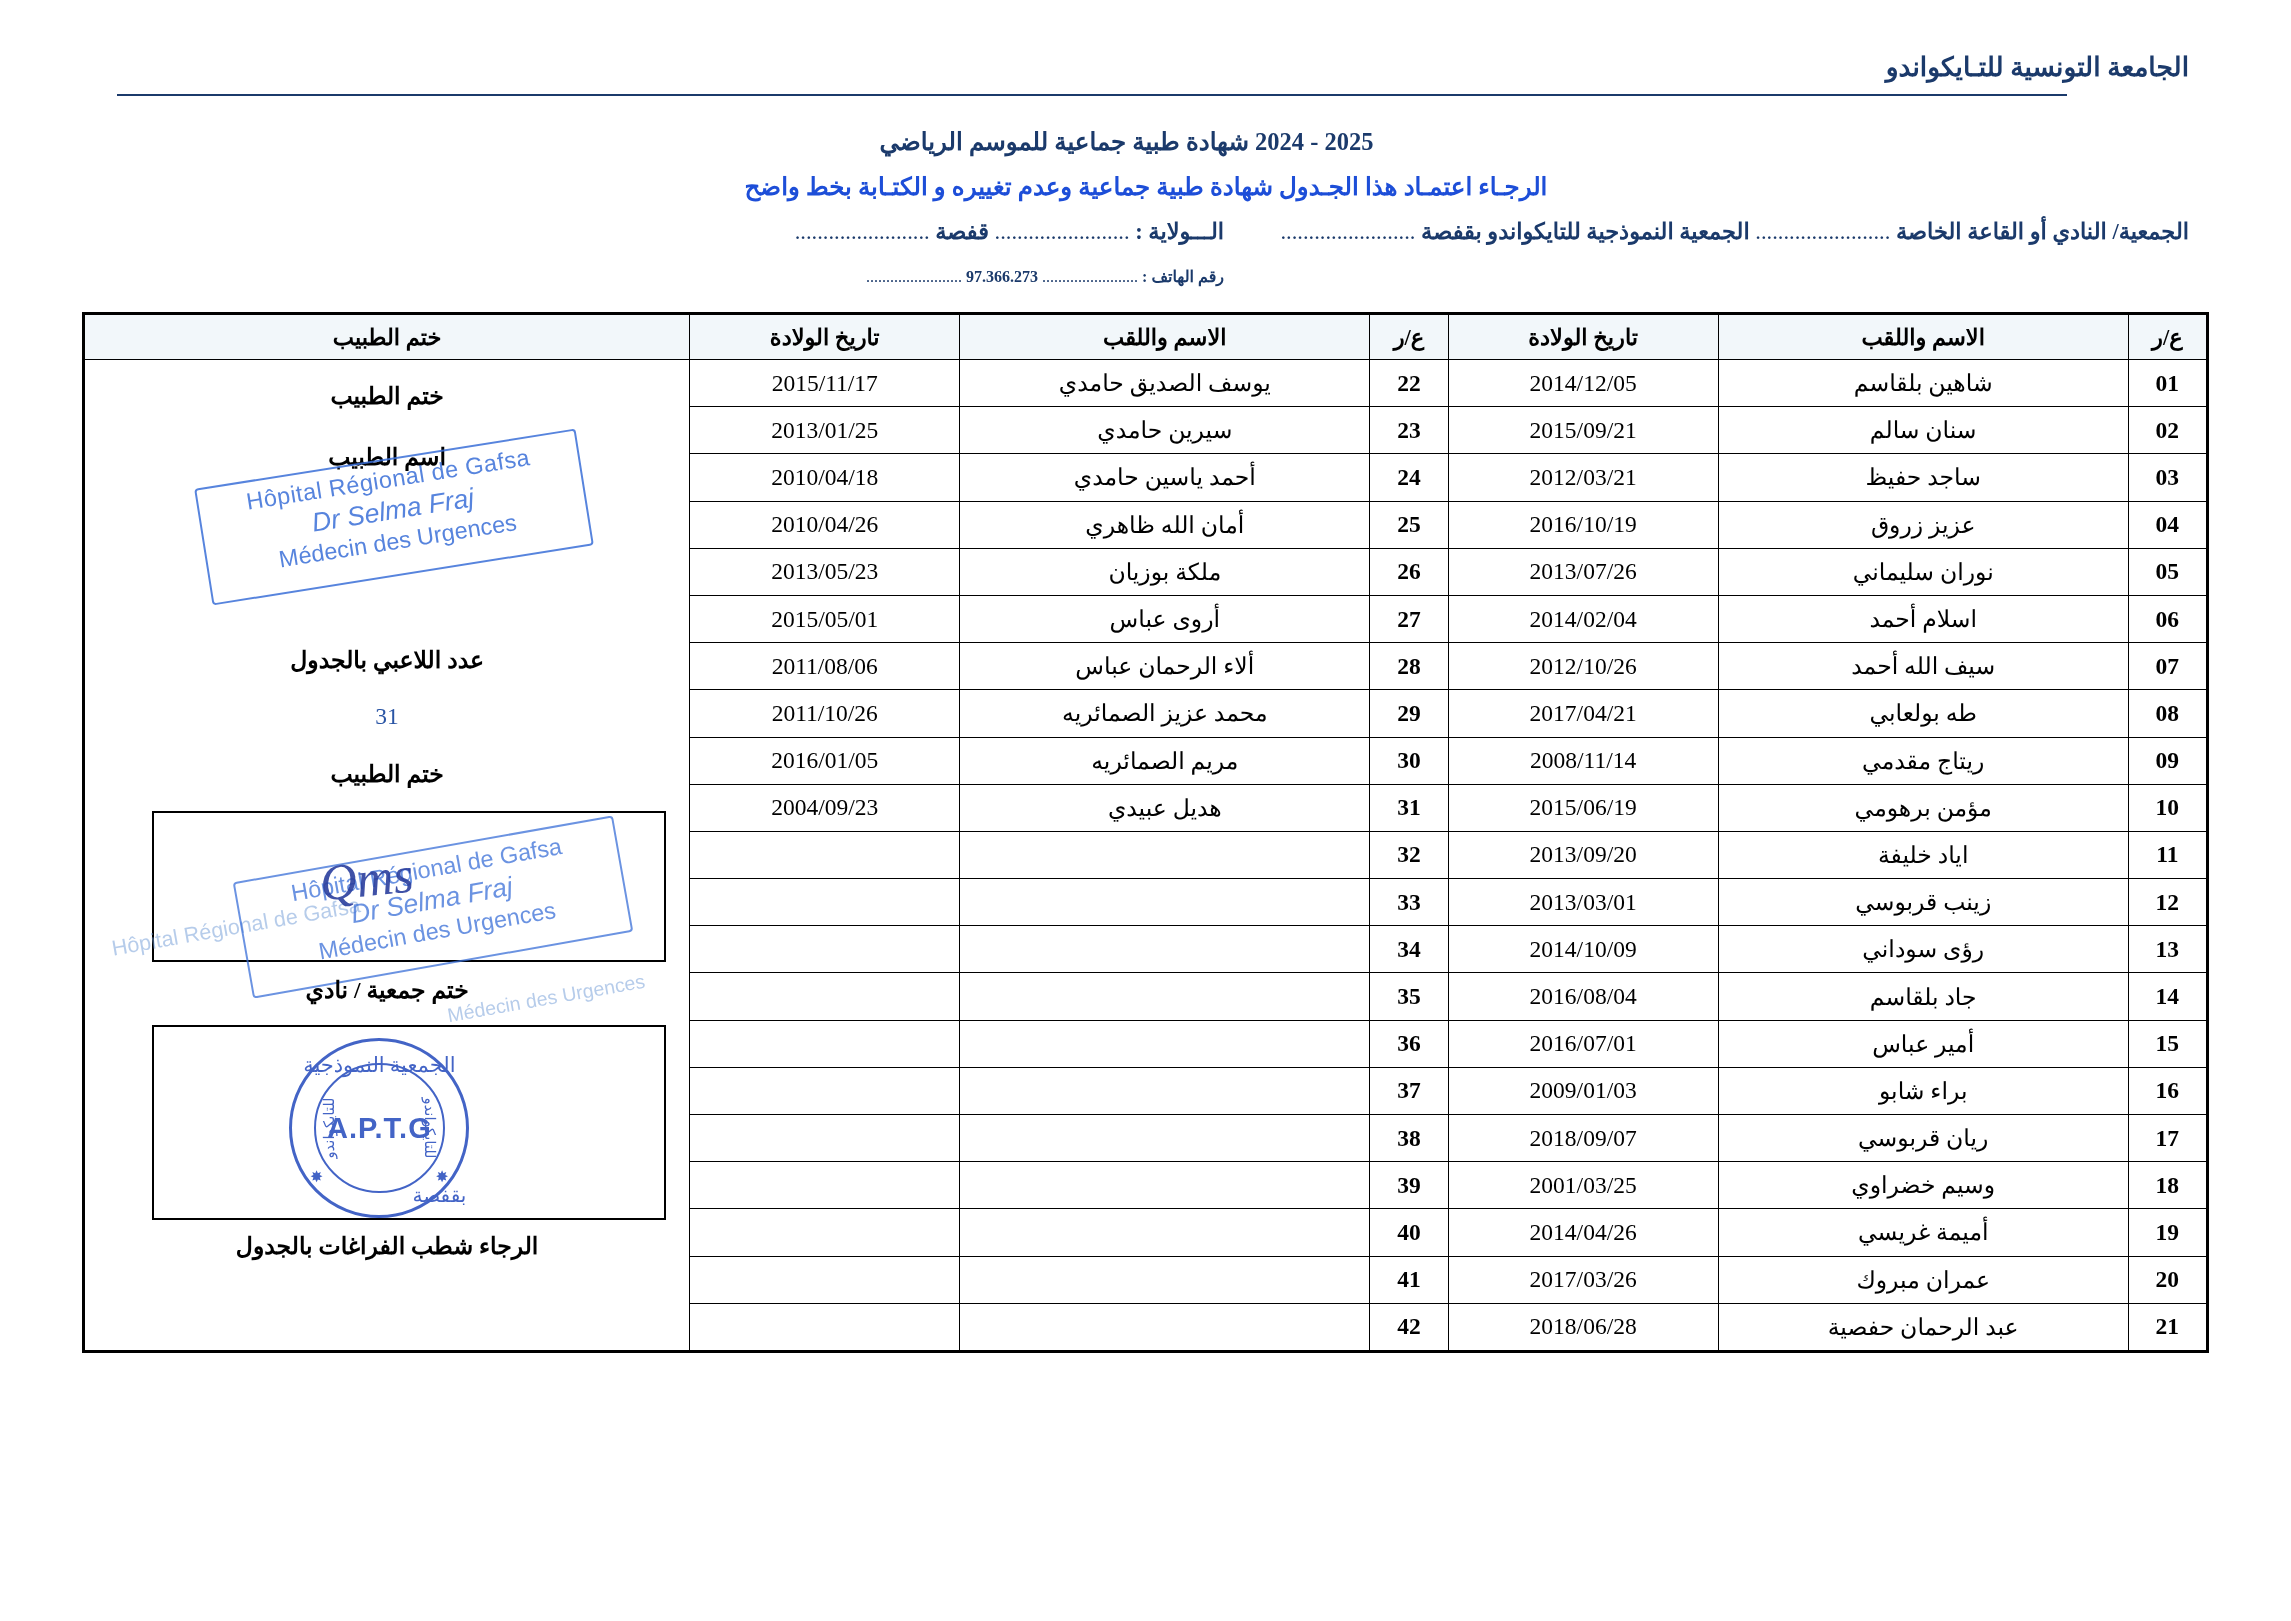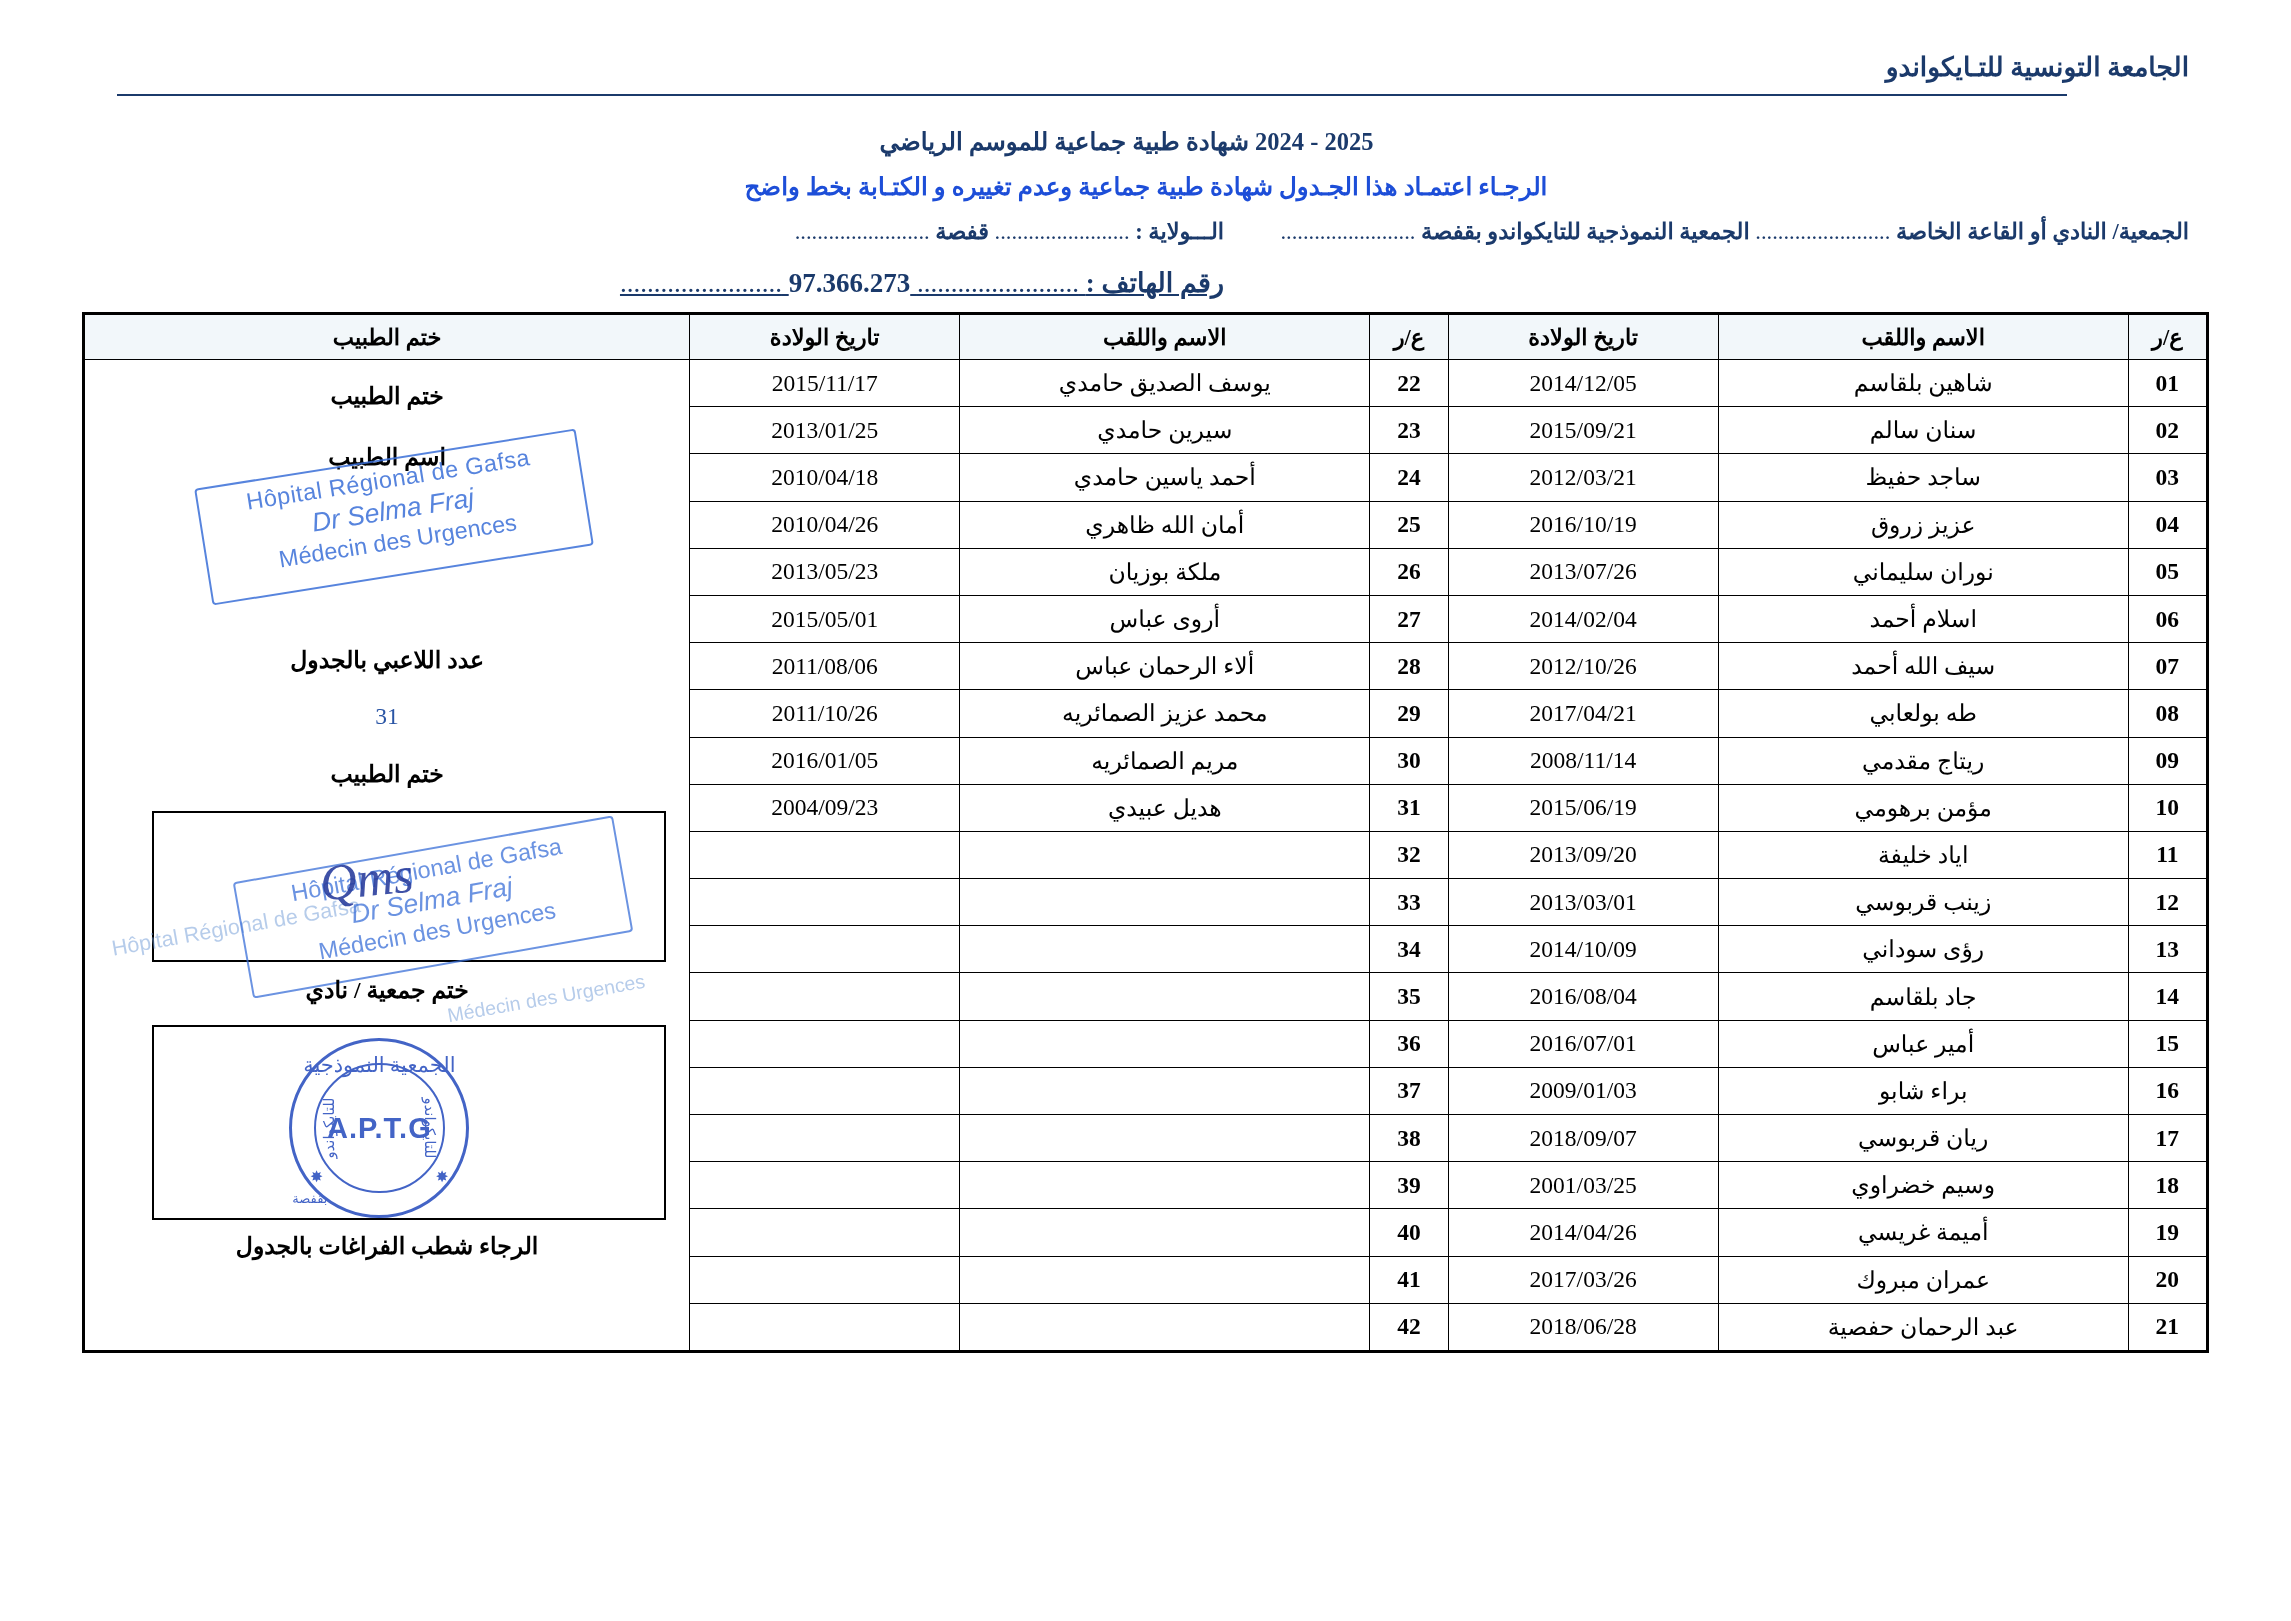--- a/index.html
+++ b/index.html
@@ -79,21 +79,21 @@
   .dots { letter-spacing: 1px; color:#1b3a6b; }
   .info-val {
     font-weight: bold;
     color: #1b3a6b;
   }
 
   .row-club { top: 218px; right: 103px; font-family: Liberation Serif, serif; }
   .row-coach { top: 267px; right: 103px; }
 
   .gov-block { position: absolute; top: 218px; right: 1068px; font-size: 22.5px; color:#1b3a6b; white-space: nowrap;}
-  .phone-block { position: absolute; top: 267px; right: 1068px; font-size: 27px; color:#1b3a6b; white-space: nowrap; text-decoration: underline;}
+  .phone-block { position: absolute; top: 267px; right: 1068px; font-size: 16px; color:#1b3a6b; white-space: nowrap;}
 
   .ltr { direction: ltr; unicode-bidi: bidi-override; display:inline-block; }
 
   
   .tbl-wrap {
     position: absolute;
     top: 312px;
     right: 83px;
     width: 2127px;
     border: 2px solid #000;
@@ -245,22 +245,22 @@
   }
   .circ-stamp .ar-top {
     position: absolute;
     top: 11.8px; left: 0; right: 0;
     text-align: center;
     font-size: 21px;
   }
   .circ-stamp .ar-bottom {
     position: absolute;
     bottom: 7.8px; left: 0; right: 0;
-    text-align: left;
-    font-size: 13px;
+    text-align: right;
+    font-size: 20px;
   }
   .circ-stamp .star-l { position:absolute; bottom: 29px; left: 17.6px; font-size: 15.7px;}
   .circ-stamp .star-r { position:absolute; bottom: 29px; right: 17.6px; font-size: 15.7px;}
   .circ-stamp .ar-left {
     position:absolute; top: 50%; left: 5.9px; transform: translateY(-50%) rotate(-90deg);
     font-size: 14.7px;
   }
   .circ-stamp .ar-right {
     position:absolute; top: 50%; right: 5.9px; transform: translateY(-50%) rotate(90deg);
     font-size: 14.7px;

